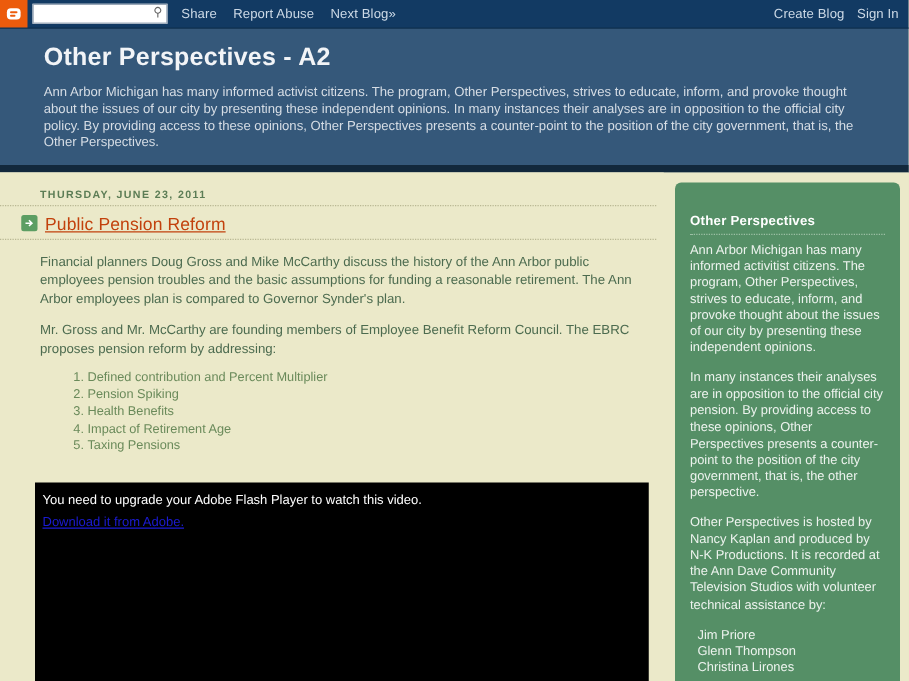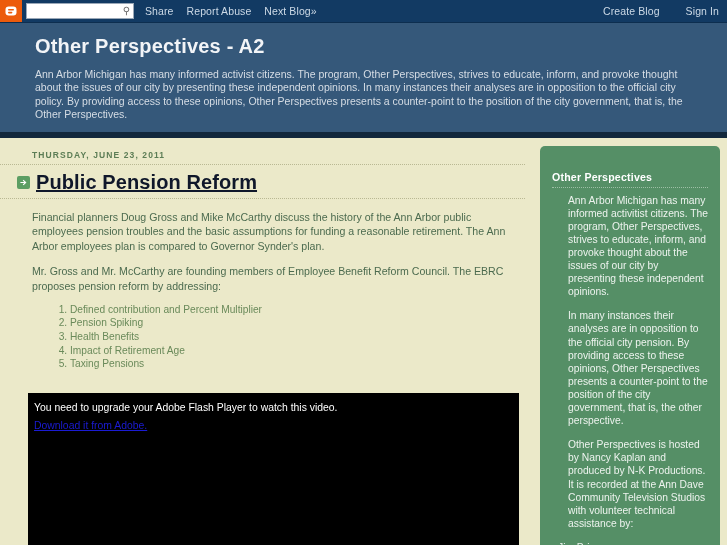--- a/index.html
+++ b/index.html
@@ -73,21 +73,21 @@
     color: #ccd9e6;
     font-size: 10.5px;
     text-decoration: none;
     white-space: nowrap;
     letter-spacing: 0.1px;
   }
   .nav-right {
     position: absolute;
     right: 8px;
     display: flex;
-    gap: 26px;
+    gap: 10px;
     align-items: flex-start;
   }
 
   
   #header {
     background: #35587a;
     padding: 12px 0 10px 1px;
     border-bottom: 6px solid #12283c;
   }
   #blog-title {
@@ -148,23 +148,23 @@
     height: 13px;
     background: #5c9e63;
     border-radius: 2px;
     display: inline-flex;
     align-items: center;
     justify-content: center;
     flex: 0 0 auto;
     margin-right: 6px;
   }
   .post-title {
-    color: #0f172a;
-    font-size: 20px;
-    font-weight: bold;
+    color: #c2410c;
+    font-size: 14px;
+    font-weight: normal;
     letter-spacing: 0.1px;
   }
   .post-body {
     margin: 0 0 0 32px;
     padding-right: 14px;
   }
   .post-body p {
     color: #4c6b4f;
     font-size: 10.6px;
     line-height: 14.6px;
@@ -219,21 +219,21 @@
     margin: 16px 0 4px 0;
   }
   .sidebar-rule {
     border-top: 1px dotted #9dc0a5;
     margin: 0 0 6px 0;
   }
   .sidebar-text {
     color: #edf3ee;
     font-size: 10.3px;
     line-height: 13.1px;
-    margin: 0 0 11px 16px;
+    margin: 0 0 11px 0;
   }
   .sidebar-names {
     margin: 0;
     padding: 0;
     list-style: none;
   }
   .sidebar-names li {
     color: #edf3ee;
     font-size: 10.3px;
     line-height: 13.1px;

